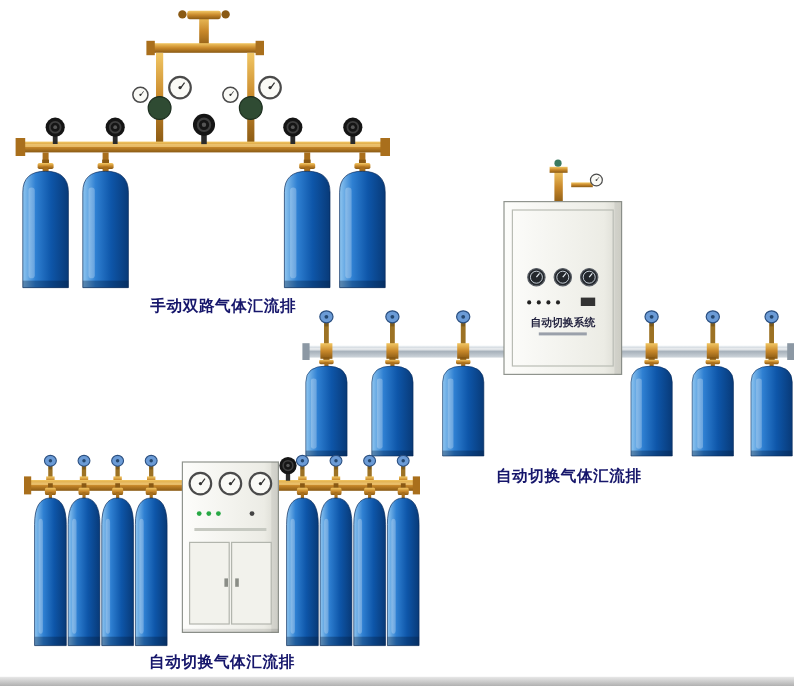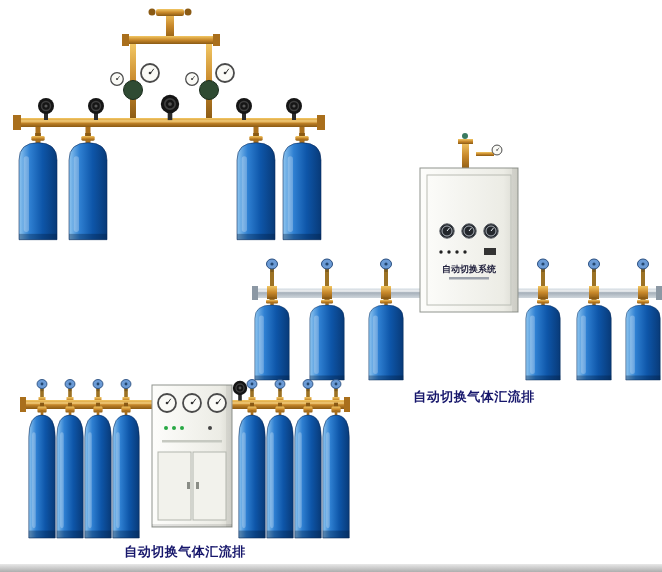--- a/index.html
+++ b/index.html
@@ -267,18 +267,19 @@
       <rect x="162" y="440" width="60" height="2.5" fill="#c6c9c1"></rect>
       <rect x="158" y="452" width="33" height="68" fill="#f2f2ec" stroke="#b2b5ad"></rect>
       <rect x="193" y="452" width="33" height="68" fill="#f2f2ec" stroke="#b2b5ad"></rect>
       <rect x="187" y="482" width="3" height="7" fill="#8a8d86"></rect>
       <rect x="196" y="482" width="3" height="7" fill="#8a8d86"></rect>
       <rect x="152" y="524" width="80" height="3" fill="#000000" opacity="0.1"></rect>
     </g>
   </g>
 </svg>
 
+<div class="product-label" style="left:110px; top:246px; width:152px;">手动双路气体汇流排</div>
 <div class="product-label" style="left:398px; top:388px; width:152px;">自动切换气体汇流排</div>
 <div class="product-label" style="left:109px; top:543px; width:152px;">自动切换气体汇流排</div>
 
 <div class="bottom-edge"></div>
 
 </div>
 
 </body></html>

